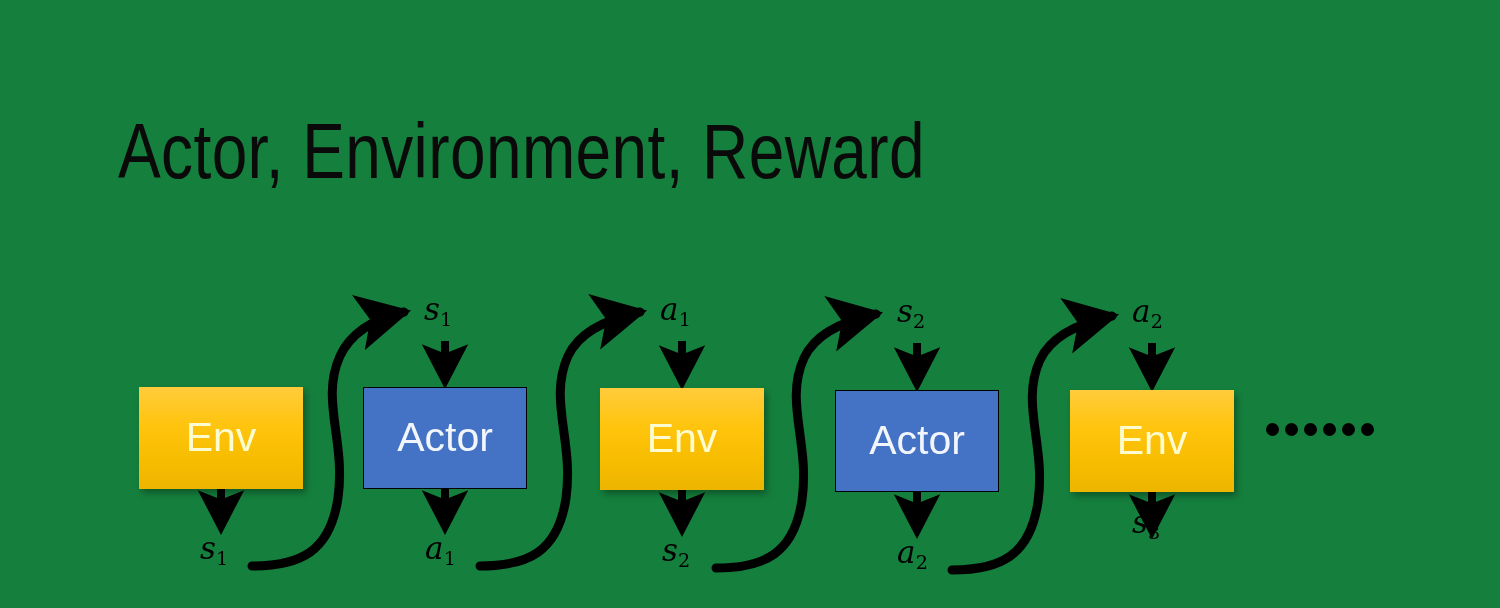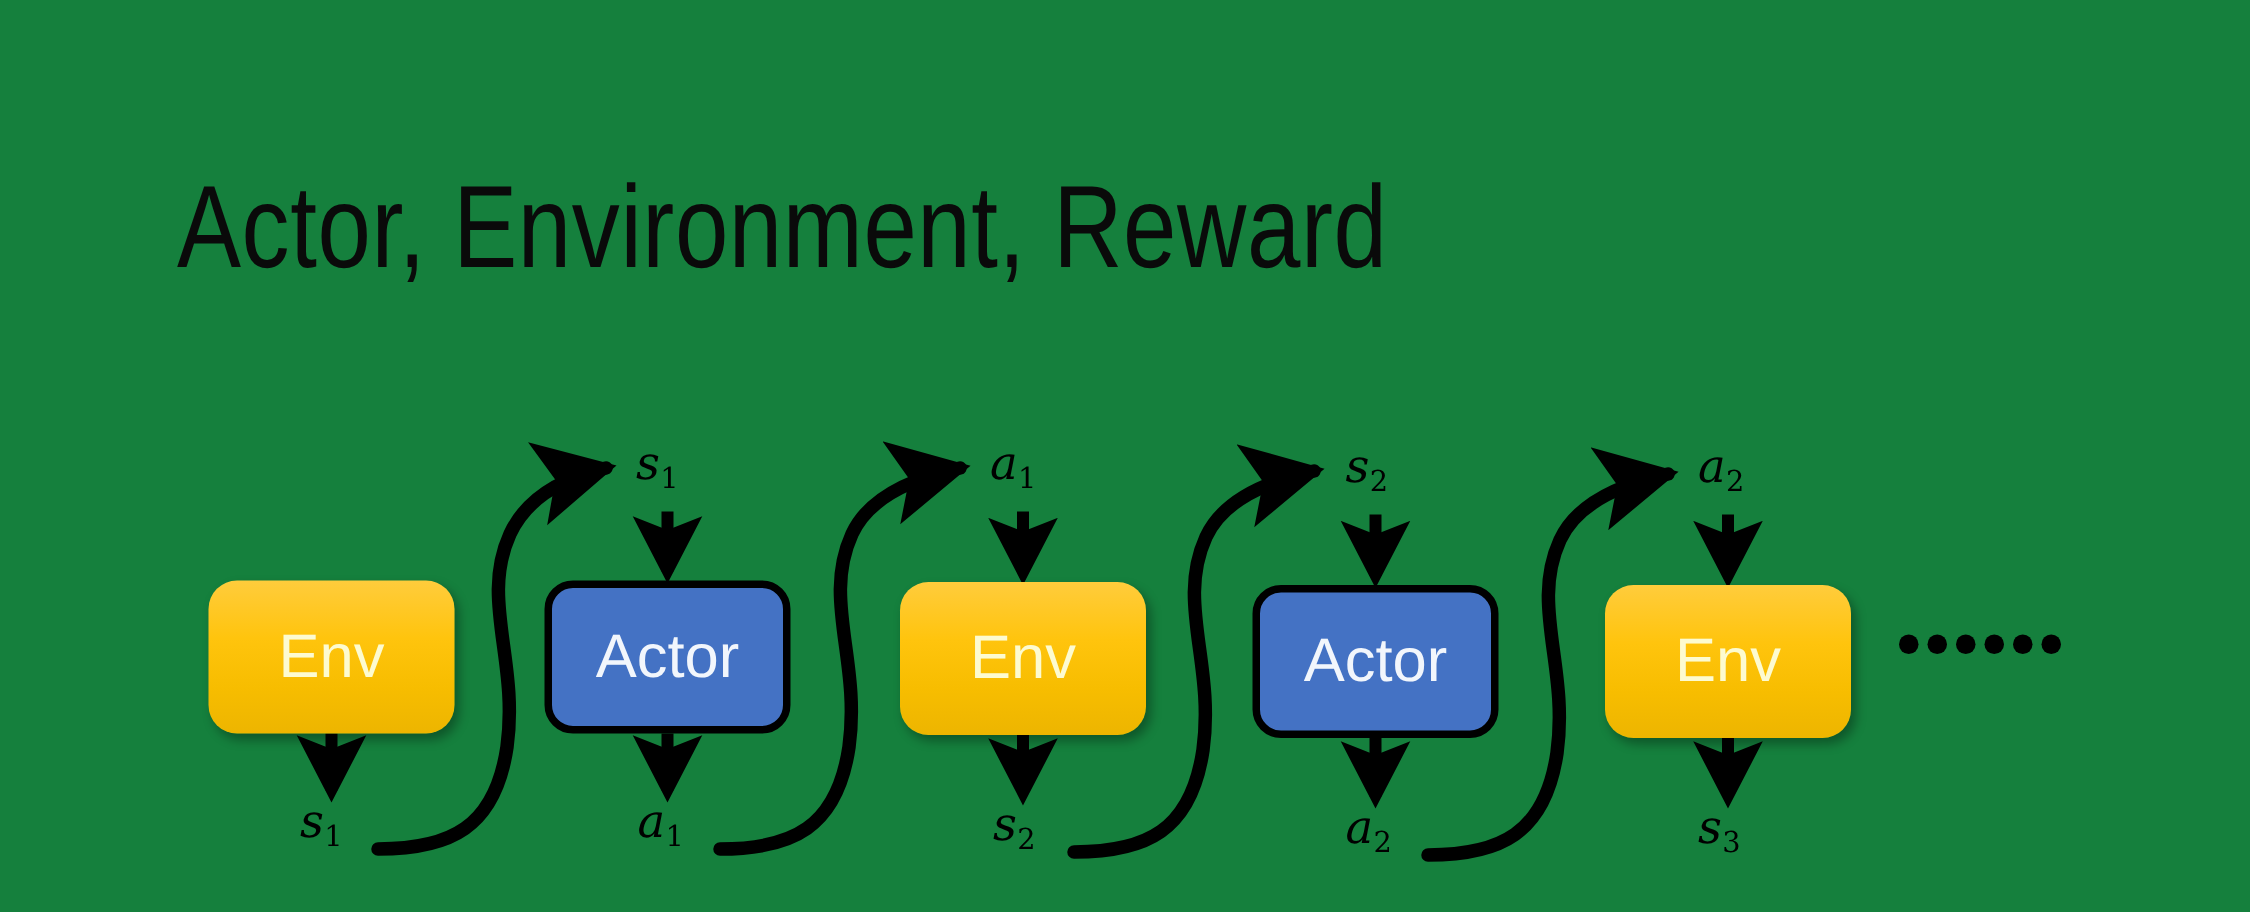--- a/index.html
+++ b/index.html
@@ -59,32 +59,31 @@
     height: 102px;
     box-sizing: border-box;
     display: flex;
     align-items: center;
     justify-content: center;
     font-family: "Liberation Sans", sans-serif;
     font-size: 41px;
     font-weight: 400;
     line-height: 1;
     user-select: none;
-    border-radius: 19px;
   }
   .node.env {
     background: linear-gradient(180deg, #ffcc3c 0%, #ffc40d 38%, #f7bd00 70%, #edb500 100%);
     color: #fdfbd0;
     border: none;
     box-shadow: 3px 4px 7px rgba(0,0,0,0.33);
   }
   .node.actor {
     background: #4472c4;
     color: #f2f6fc;
-    border: 5px solid #000000;
+    border: 1px solid #000000;
     box-shadow: none;
   }
   .node .node-label {
     display: block;
     transform: translateY(-1px);
   }
 
   
   .mlabel {
     position: absolute;
@@ -205,21 +204,21 @@
     <div class="mlabel" style="left:1132px; top:296px;"><span>a</span><span class="sub">2</span></div>
 
     <div class="mlabel" style="left:200px; top:533px;"><span>s</span><span class="sub">1</span></div>
 
     <div class="mlabel" style="left:425px; top:533px;"><span>a</span><span class="sub">1</span></div>
 
     <div class="mlabel" style="left:662px; top:535px;"><span>s</span><span class="sub">2</span></div>
 
     <div class="mlabel" style="left:897px; top:537px;"><span>a</span><span class="sub">2</span></div>
 
-    <div class="mlabel" style="left:1132px; top:537px;"><span>s</span><span class="sub">3</span></div>
+    <div class="mlabel" style="left:1132px; top:507px;"><span>s</span><span class="sub">3</span></div>
 
     <div id="ellipsis">
       <span class="dot-group">
         <span class="dot"></span>
         <span class="dot"></span>
         <span class="dot"></span>
       </span>
       <span class="dot-group">
         <span class="dot"></span>
         <span class="dot"></span>

